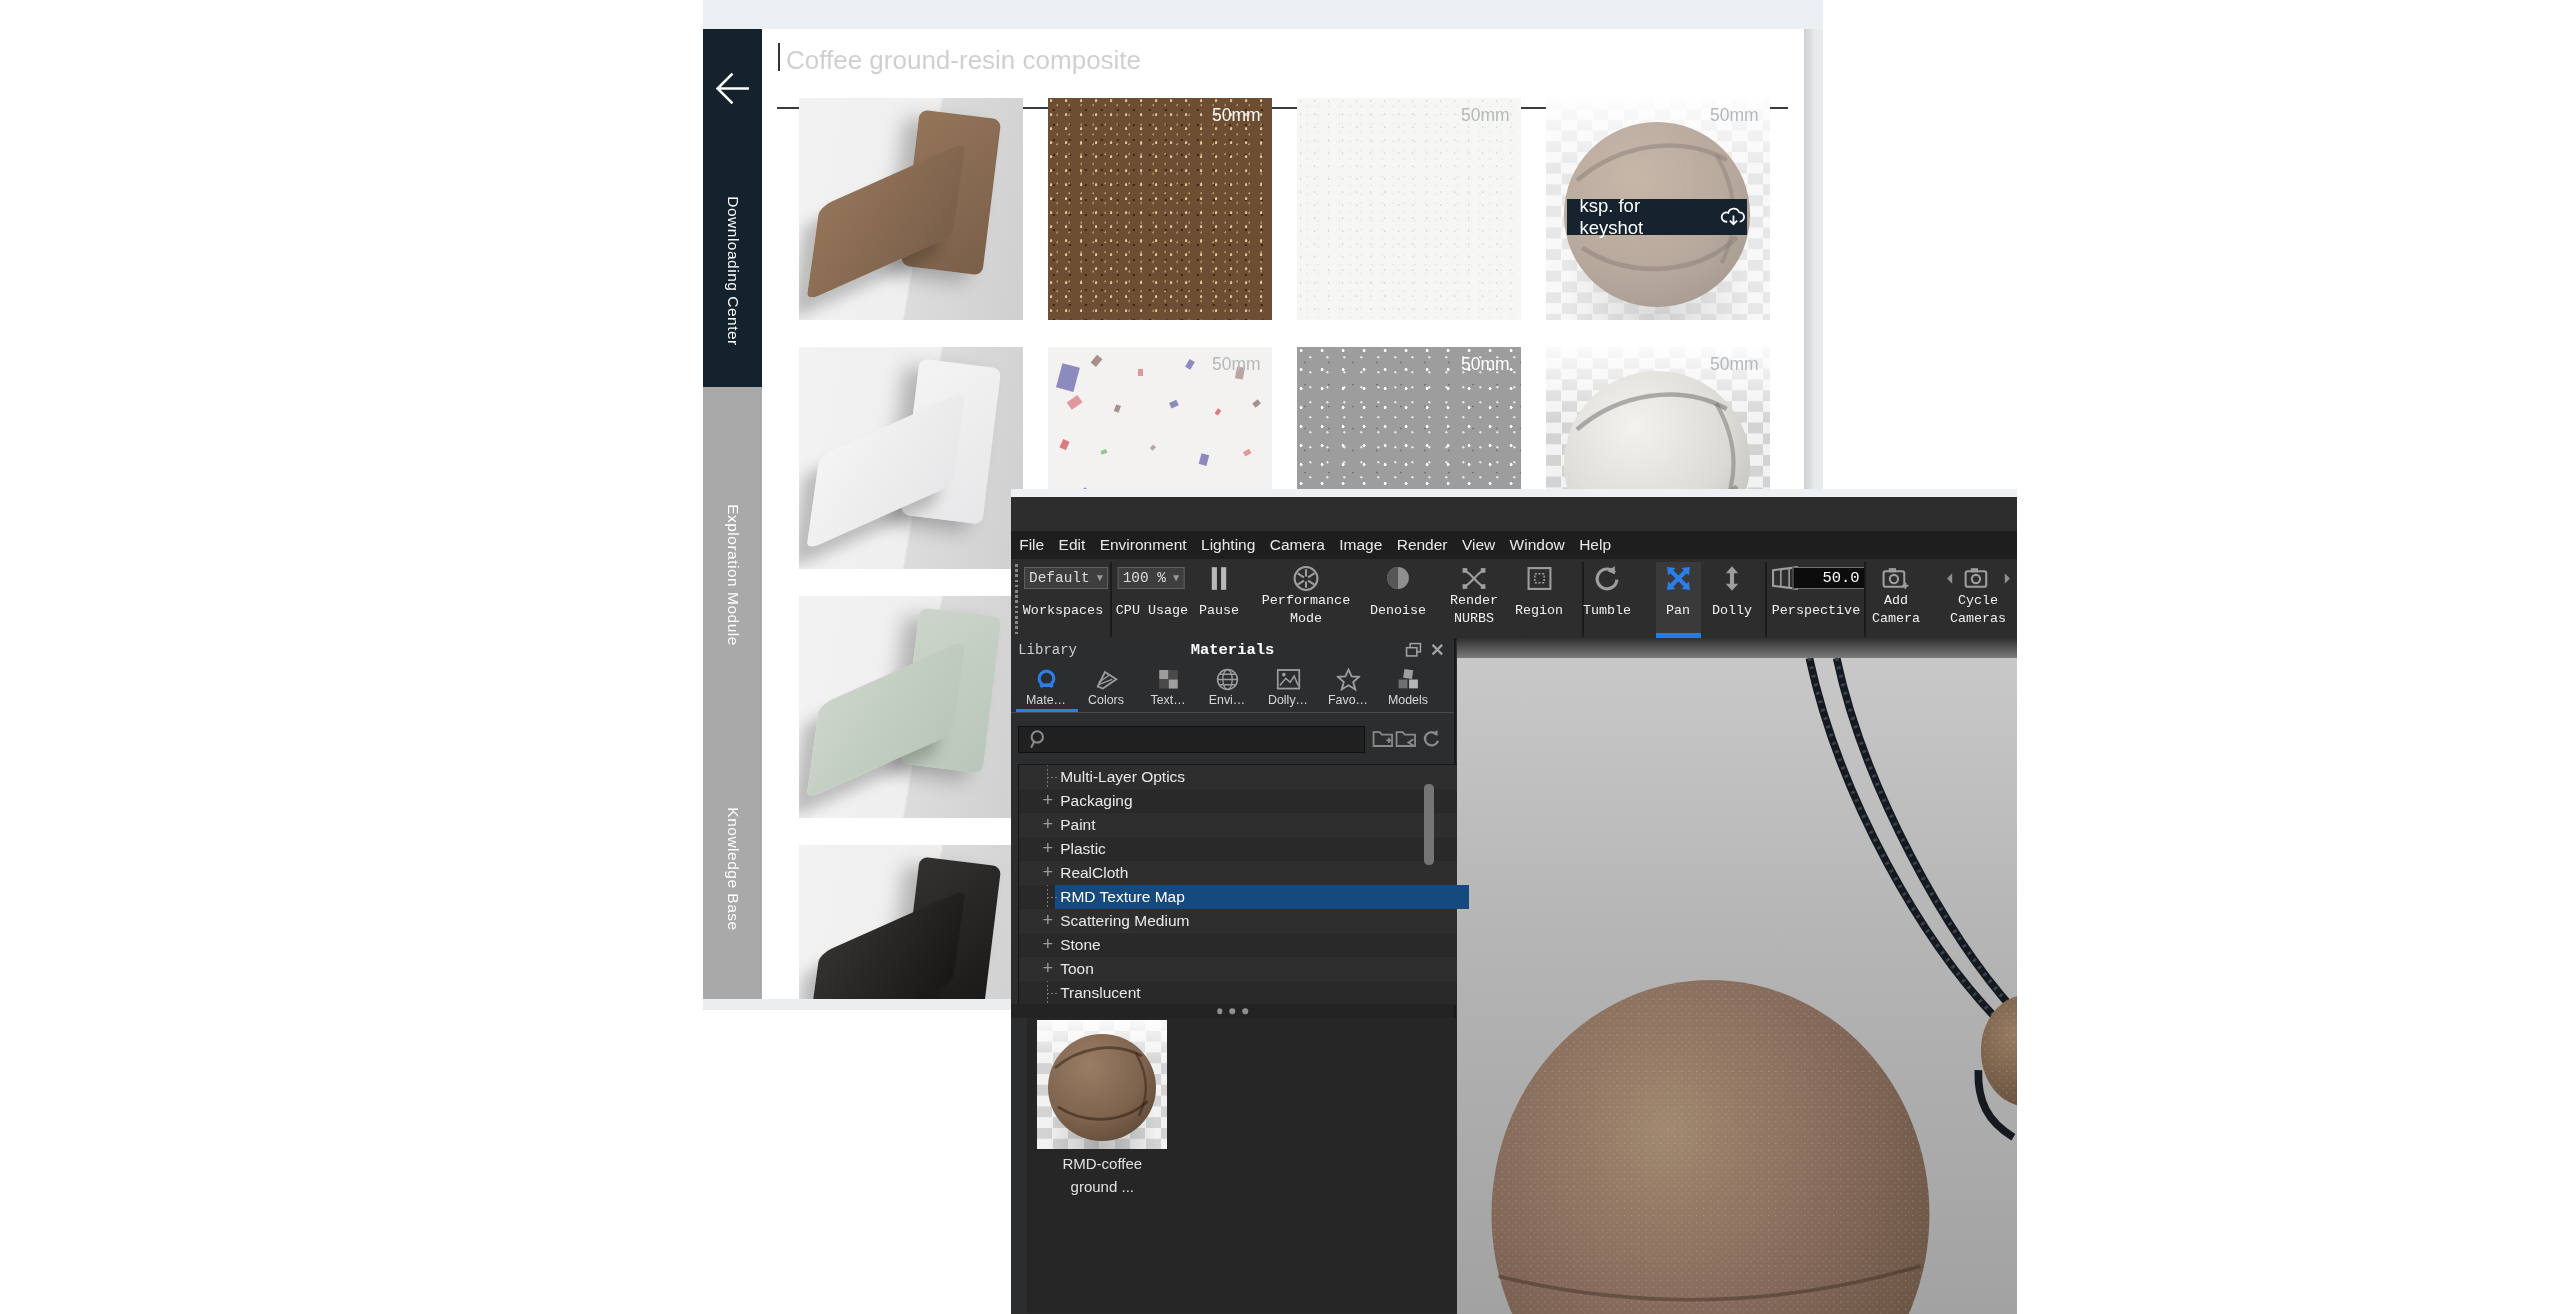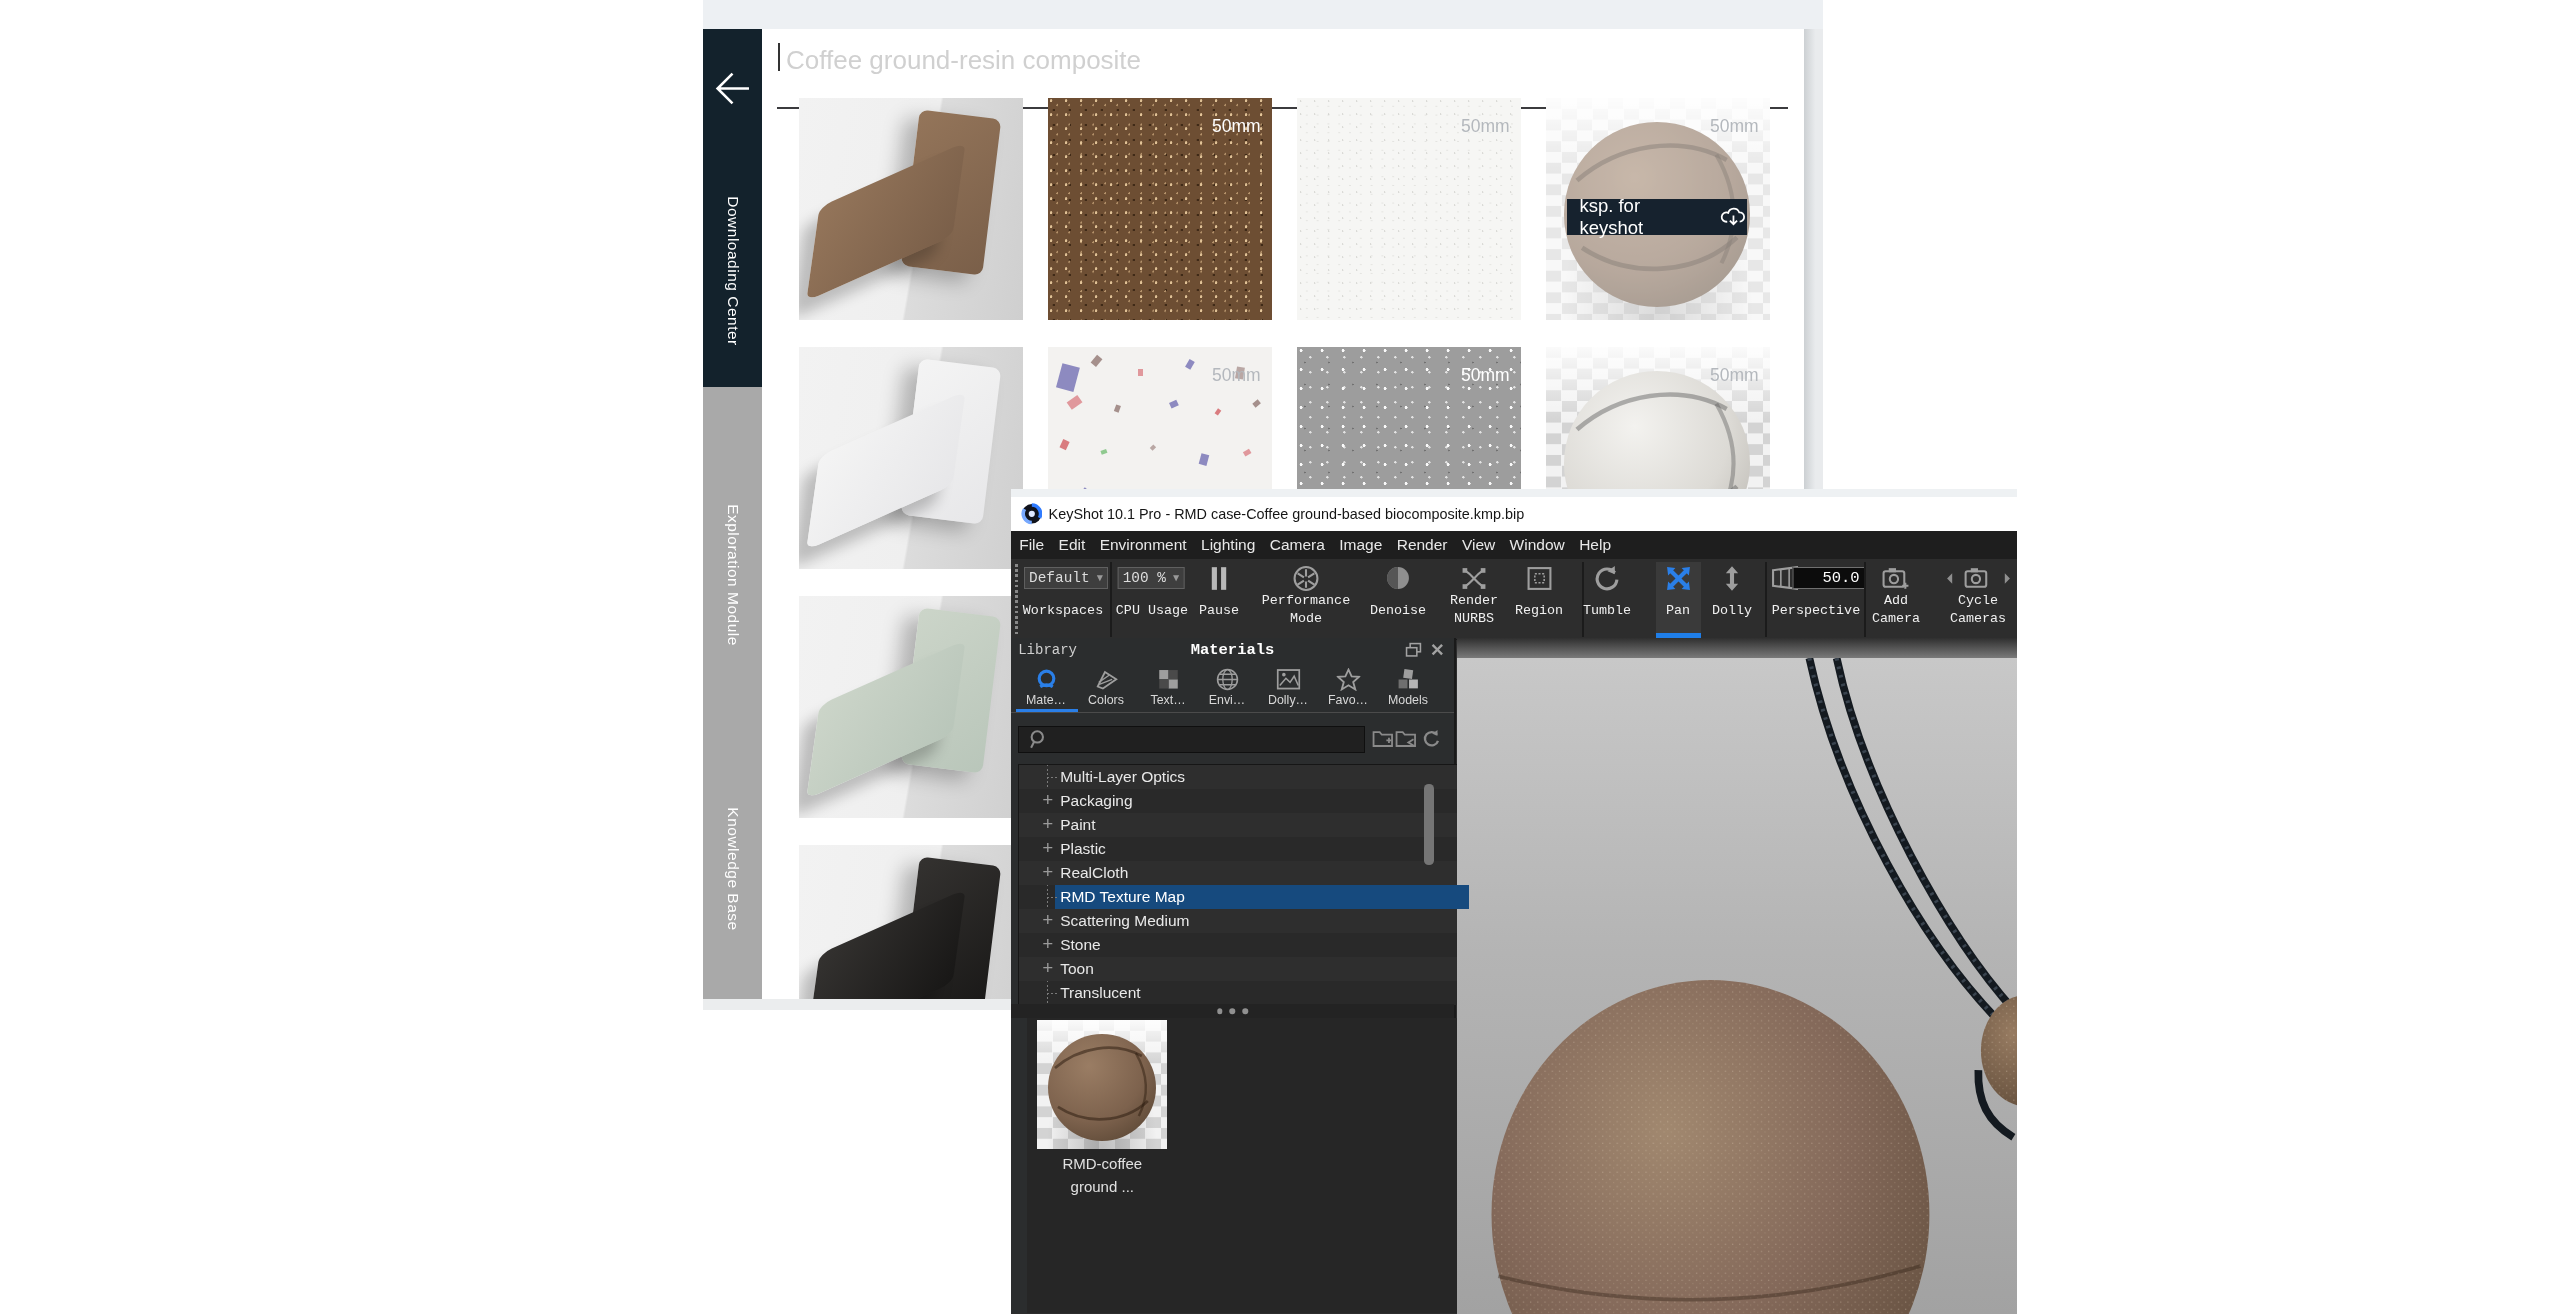--- a/index.html
+++ b/index.html
@@ -11,21 +11,21 @@
   #sidebar .dark{position:absolute;left:0;top:0;width:100%;height:358px;background:#13222c;}
   .v-label{position:absolute;left:50%;transform:translate(-50%,-50%) rotate(90deg);white-space:nowrap;color:#fff;font-size:15.5px;letter-spacing:0.5px;}
   #back-arrow{position:absolute;left:12.4px;top:43px;}
   #bpanel{left:762px;top:29px;width:1042px;height:970px;background:#fff;overflow:hidden;}
   #scrollstrip{left:1804px;top:29px;width:18.5px;height:970px;background:linear-gradient(90deg,#ccd0d3,#e9ebed 60%);}
   #bottomstrip{left:703px;top:999px;width:1120px;height:11.3px;background:#ebedee;}
   #cursor{left:16px;top:14px;width:1.5px;height:28px;background:#333;}
   #searchtext{left:24px;top:15.5px;font-size:26px;color:#d0d0d0;}
   #underline{left:15px;top:78px;width:1011px;height:2.1px;background:#3b3b3e;}
   .thumb{position:absolute;width:224px;height:222px;overflow:hidden;}
-  .size-label{position:absolute;top:18px;right:11.3px;font-size:17.5px;color:#fff;z-index:6;}
+  .size-label{position:absolute;top:7px;right:11.3px;font-size:17.5px;color:#fff;z-index:6;}
   .size-label.dk{color:#b4b8bd;}
   
   .tex-brown{background-color:#6d4e33;background-image:
     radial-gradient(circle at 3.1px 2.6px, rgba(235,205,160,.9) 1.1px, transparent 1.5px),
     radial-gradient(circle at 9.3px 7.2px, rgba(210,175,130,.7) 0.9px, transparent 1.2px),
     radial-gradient(circle at 5.7px 12px, rgba(55,35,18,.85) 1px, transparent 1.4px),
     radial-gradient(circle at 12.4px 3.6px, rgba(245,220,180,.6) 0.8px, transparent 1.1px);
     background-size:15px 14px,12px 9.8px,16px 15px,8.8px 12px;}
   .tex-white{background-color:#f6f6f4;background-image:
     radial-gradient(circle at 3.6px 3.1px, rgba(190,190,185,.5) 0.8px, transparent 1.1px),
@@ -227,29 +227,20 @@
       <div class="board-stand"></div>
       <div class="board-lay"></div>
     </div>
   </div>
 
   <div id="scrollstrip" class="abs"></div>
   <div id="bottomstrip" class="abs"></div>
 
   <div id="ks" class="abs">
     <div class="topedge"></div>
-    <div class="titlebar">
-      <svg class="logo" width="21.6" height="21.6" viewBox="0 0 42 42">
-        <circle cx="21" cy="21" r="19" fill="#10131c"></circle>
-        <path d="M21 4 a17 17 0 0 1 15 25" stroke="#2f7bff" stroke-width="7" fill="none"></path>
-        <path d="M21 38 a17 17 0 0 1 -14 -26" stroke="#77a9ff" stroke-width="7" fill="none"></path>
-        <circle cx="21" cy="21" r="6" fill="#dfe8ff"></circle>
-      </svg>
-      <span class="ttext">KeyShot 10.1 Pro  - RMD case-Coffee ground-based biocomposite.kmp.bip</span>
-    </div>
     <div class="menubar">
       <span class="menu-item" style="margin-left:1px;">File</span>
       <span class="menu-item">Edit</span>
       <span class="menu-item">Environment</span>
       <span class="menu-item">Lighting</span>
       <span class="menu-item">Camera</span>
       <span class="menu-item">Image</span>
       <span class="menu-item">Render</span>
       <span class="menu-item">View</span>
       <span class="menu-item">Window</span>

